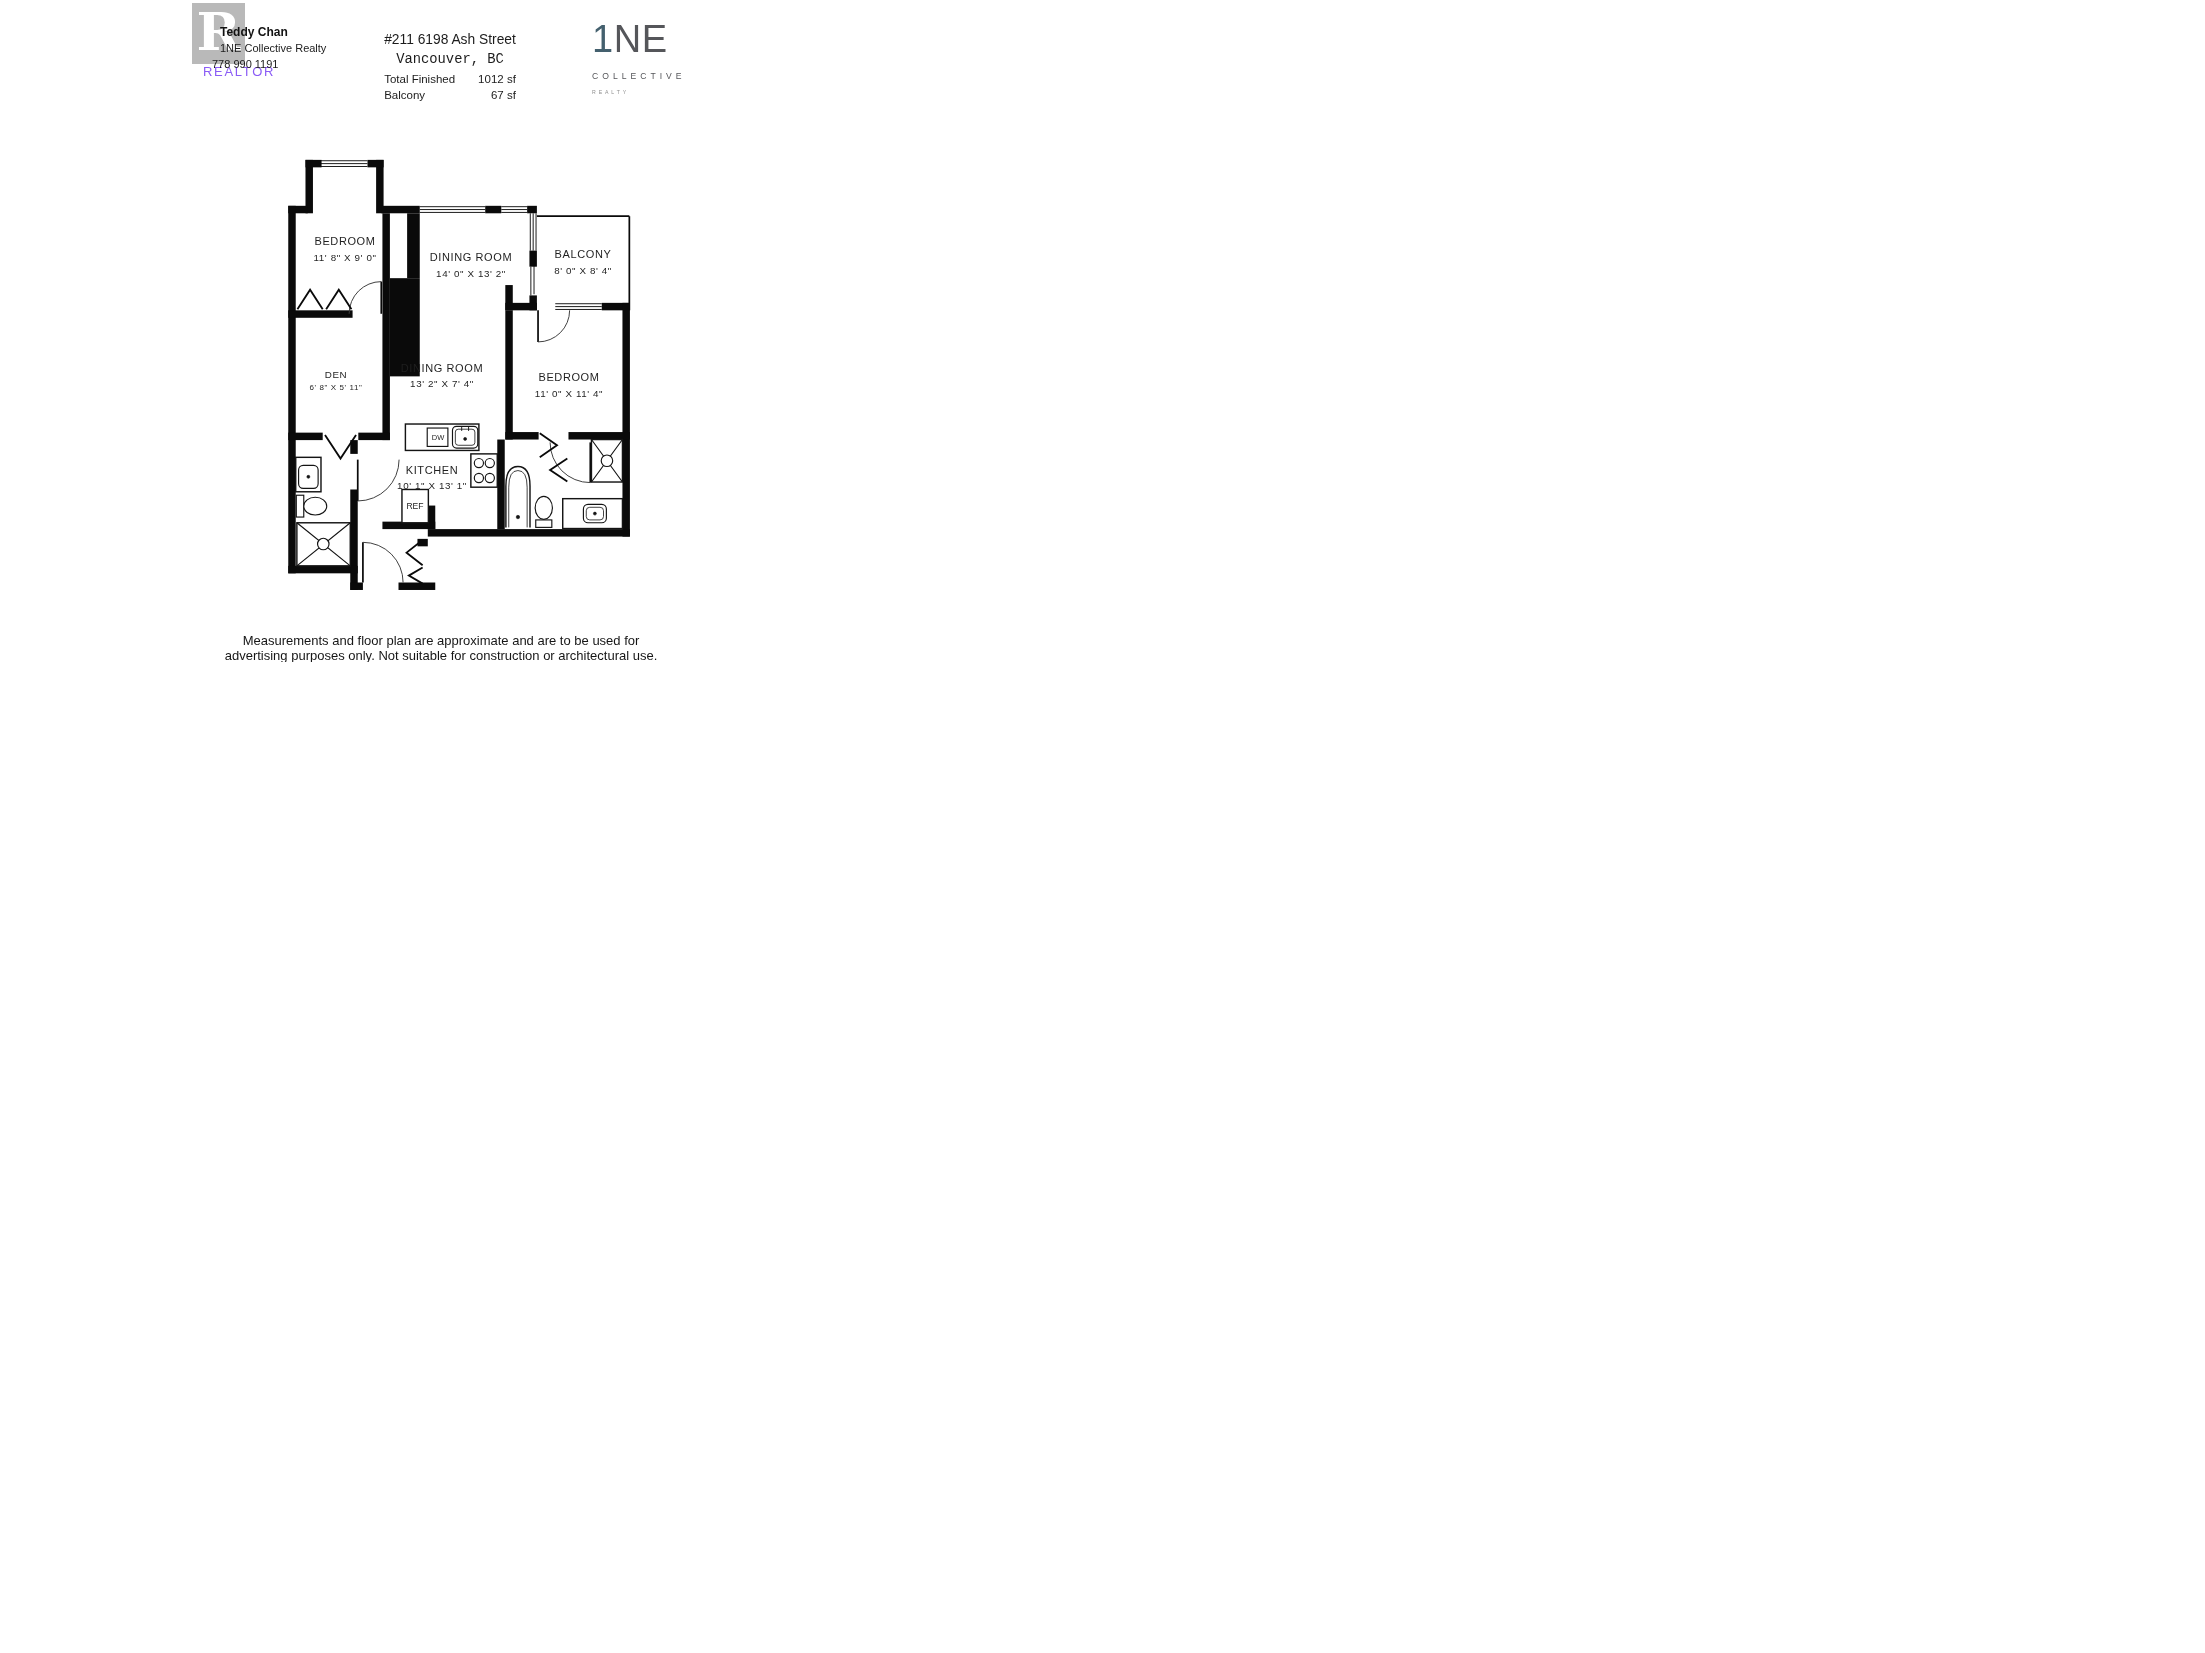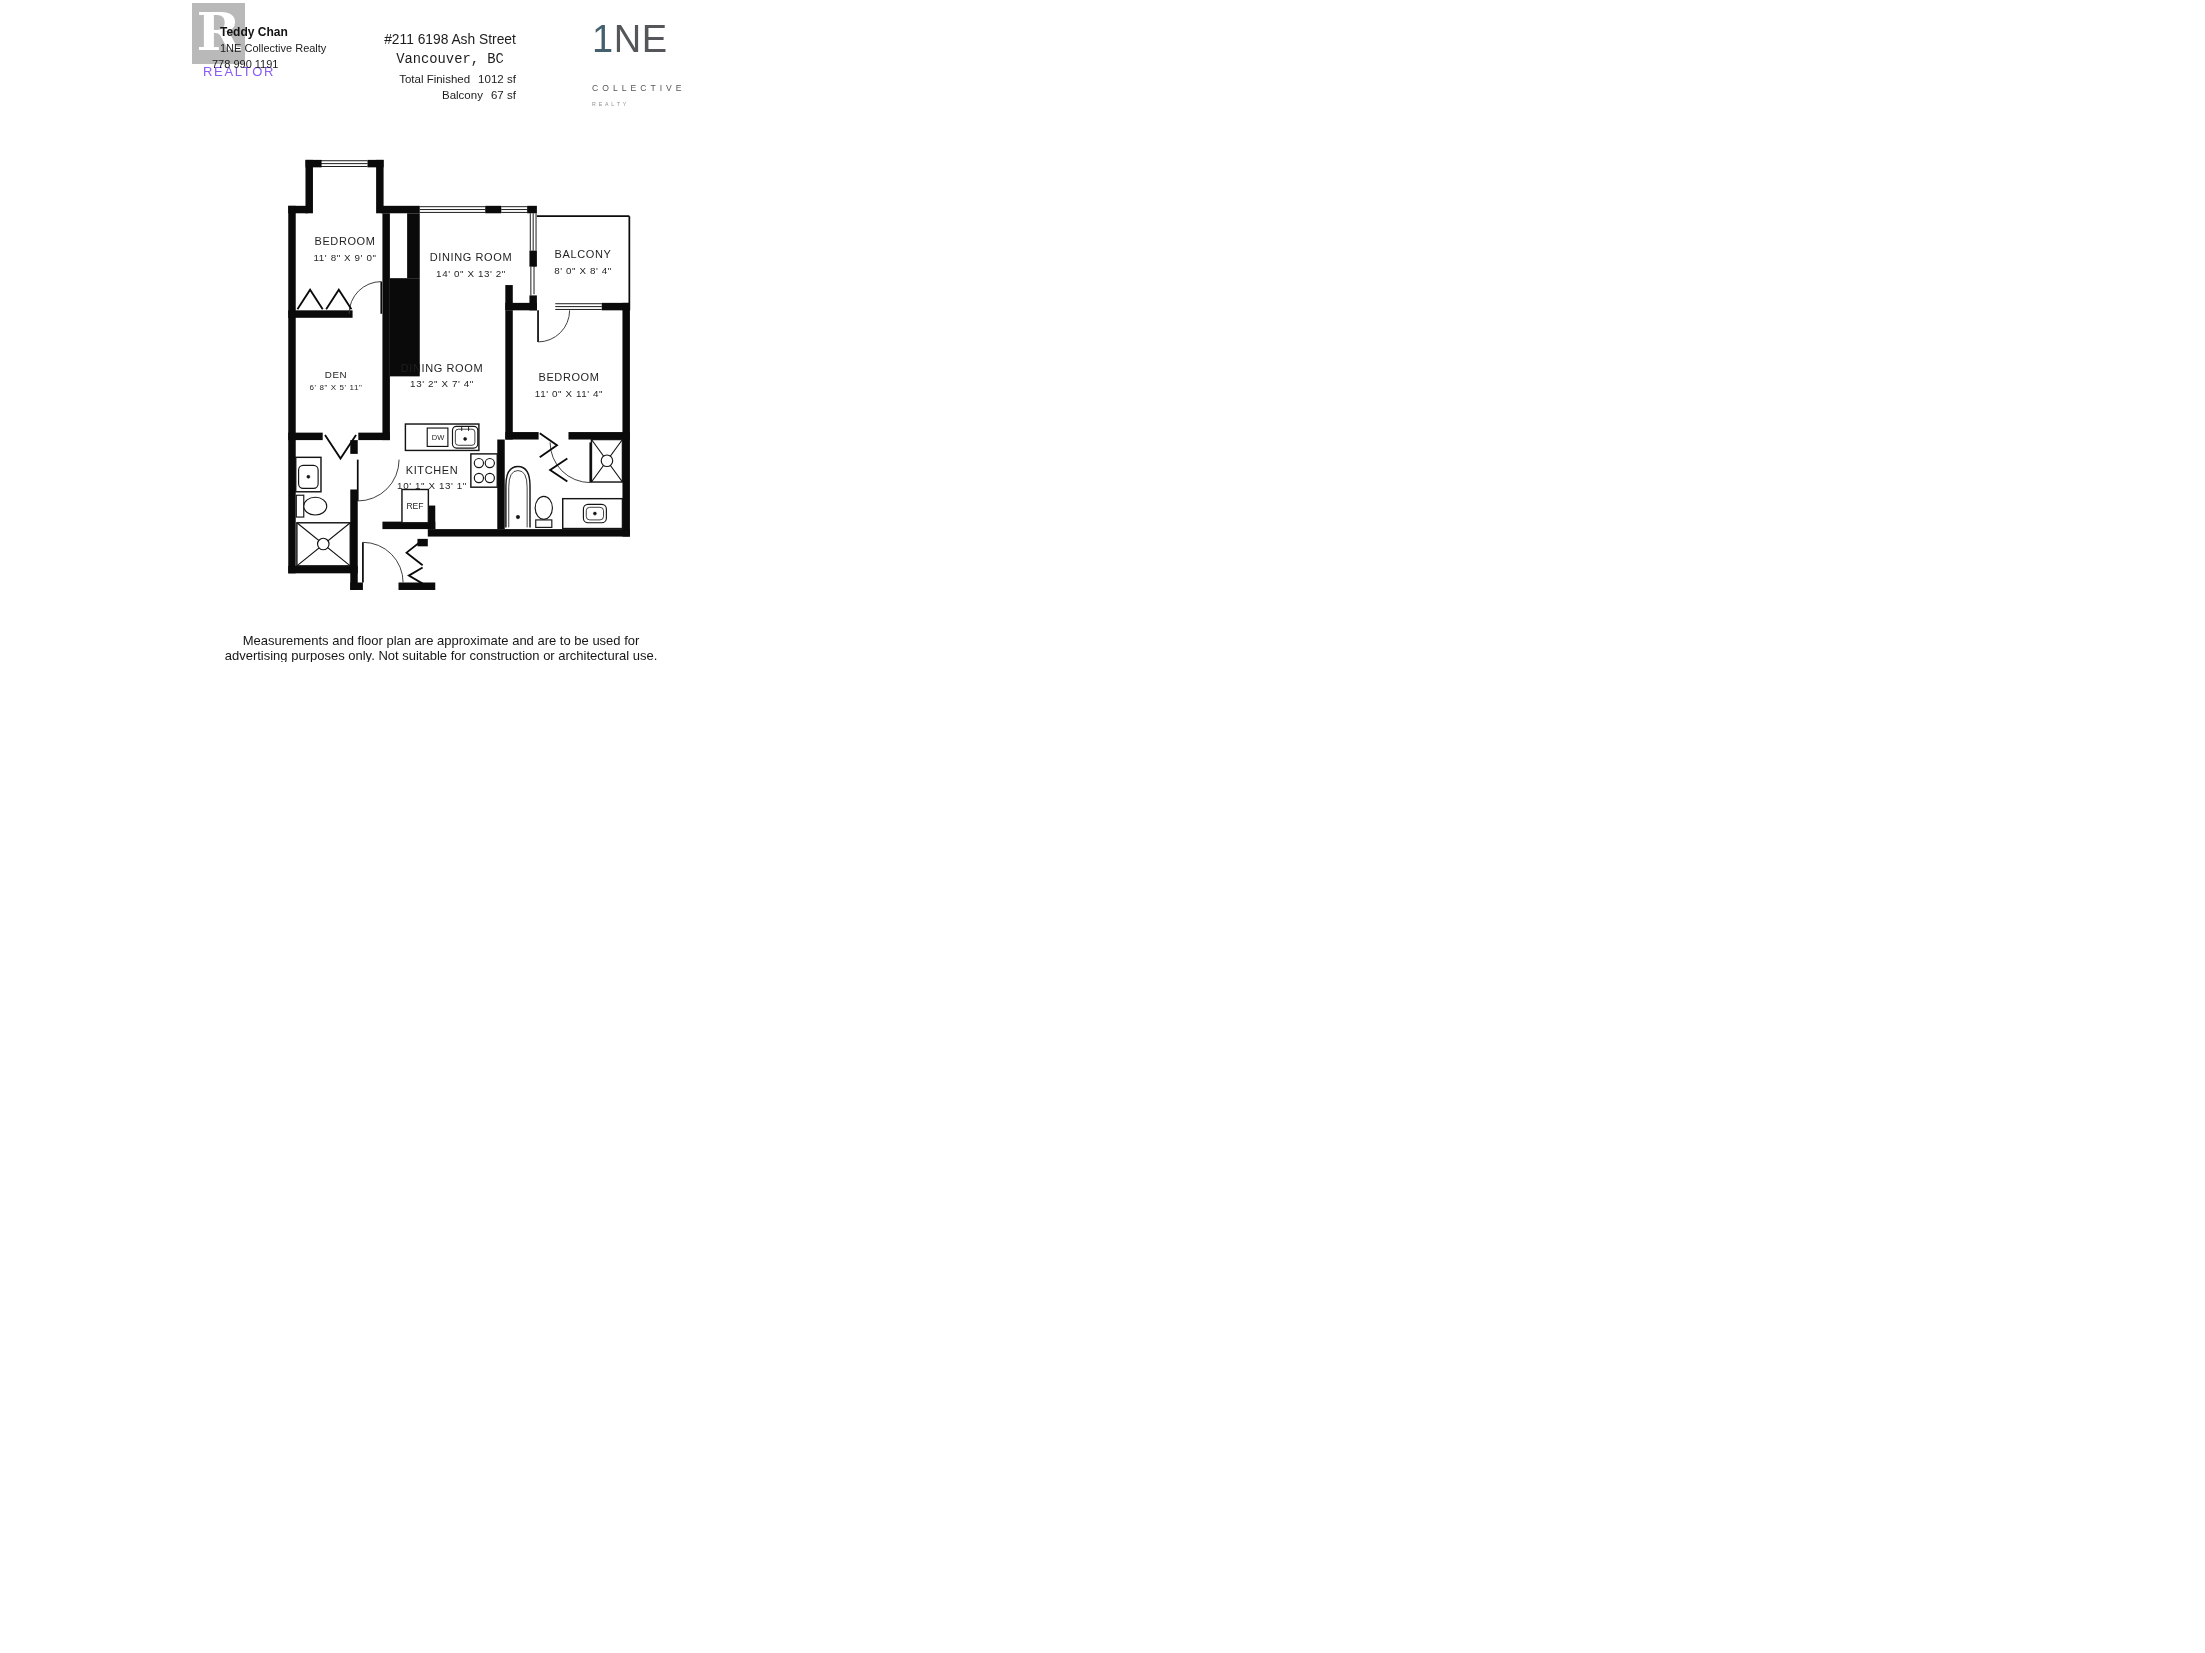--- a/index.html
+++ b/index.html
@@ -14,27 +14,27 @@
       font-family:"DejaVu Serif",serif;font-weight:bold;font-size:53px;color:#ffffff;}
   .realtor-word{position:absolute;left:203px;top:64px;font-size:13px;letter-spacing:1.7px;color:#8b5cf6;}
   .agent-name{position:absolute;left:220px;top:25px;font-size:12px;font-weight:bold;color:#121212;}
   .agent-brokerage{position:absolute;left:220px;top:42px;font-size:11px;}
   .agent-phone{position:absolute;left:212px;top:58px;font-size:11px;}
 
   
   .listing{position:absolute;left:450px;top:32px;transform:translateX(-50%);text-align:center;}
   .listing .l1{font-size:13.8px;margin-bottom:4.6px;}
   .listing .l2{font-size:13.8px;margin-bottom:6.3px;font-family:Liberation Mono, monospace;}
-  .listing .row{display:flex;justify-content:flex-end;gap:8px;font-size:11.5px;margin-bottom:4px;}
+  .listing .row{display:flex;justify-content:space-between;gap:8px;font-size:11.5px;margin-bottom:4px;}
 
   
   .logo1ne{position:absolute;left:592px;top:16px;width:92px;text-align:left;}
   .logo1ne .mark{font-size:38px;line-height:46px;letter-spacing:0.6px;color:#55565a;}
   .logo1ne .mark .one{color:#44606e;}
-  .logo1ne .collective{margin-top:21px;font-size:8.6px;letter-spacing:4px;color:#55565a;}
+  .logo1ne .collective{margin-top:9px;font-size:8.6px;letter-spacing:4px;color:#55565a;}
   .logo1ne .realty{margin-top:8px;font-size:5.2px;letter-spacing:2.9px;color:#8f8f8f;}
 
   
   .room-name{font-size:11px;letter-spacing:0.6px;color:#1f1f1f;}
   .room-dims{font-size:9.8px;letter-spacing:0.6px;color:#1f1f1f;}
   .small .room-name{font-size:9.8px;}
   .small .room-dims{font-size:8px;}
   .appliance{font-size:7.5px;color:#1f1f1f;}
   .appliance.ref{font-size:8.6px;}
 

